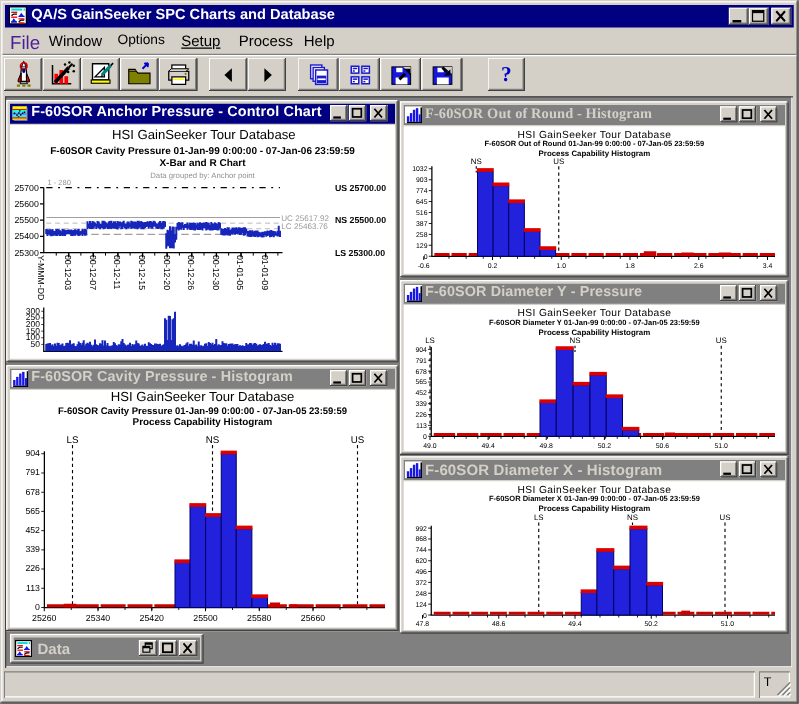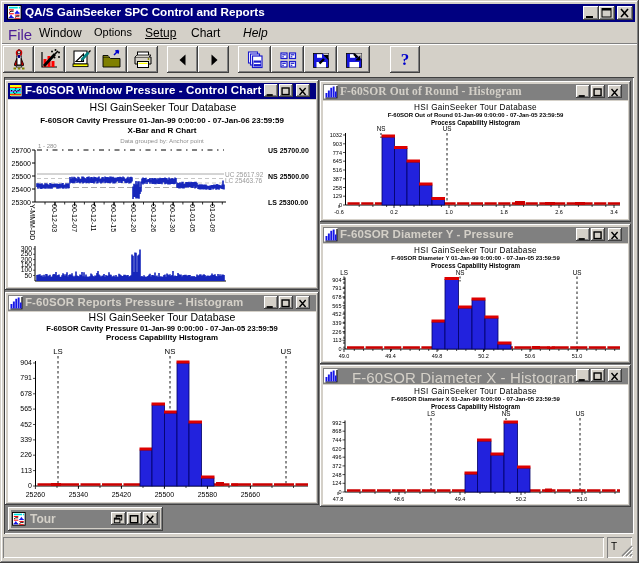--- a/index.html
+++ b/index.html
@@ -16,37 +16,37 @@
 <path d="M2.2 7.5 l1.8 -1.3 h2.6" stroke="#000" stroke-width="1" fill="none"></path>
 <rect x="2" y="8.2" width="4.8" height="1.1" fill="#f00"></rect>
 <path d="M7.8 8.6 L10 5.2 L12.6 8.6 Z" fill="#1616e6"></path>
 <rect x="7.8" y="7.6" width="4.8" height="1" fill="#1616e6"></rect>
 <path d="M1.8 13 L4 9.6 L6.6 13 Z" fill="#1616e6"></path>
 <rect x="1.8" y="12" width="4.8" height="1" fill="#1616e6"></rect>
 <rect x="7.8" y="9.6" width="4.8" height="1" fill="#f00"></rect>
 <path d="M8 12.4 l1.8 -1.3 h2.6" stroke="#000" stroke-width="1" fill="none"></path>
 <rect x="7.8" y="12.8" width="4.8" height="0.9" fill="#f00"></rect>
 </svg></div>
-<div class="abs" style="left:25px;top:5px;color:#fff;font-size:11.7px;font-weight:bold;">QA/S GainSeeker SPC Control and Reports</div>
+<div class="abs" style="left:25px;top:5px;color:#fff;font-size:11.7px;font-weight:bold;">QA/S GainSeeker SPC Charts and Database</div>
 <div style="position:absolute;left:583px;top:6px;width:16px;height:14px;background:#d4d0c8;box-shadow: inset -1px -1px 0 #404040, inset 1px 1px 0 #fff, inset -2px -2px 0 #808080;"><svg width="100%" height="100%" viewBox="0 0 16 14">
       <rect x="3" y="10" width="7" height="2" fill="#000"></rect>
     </svg></div>
 <div style="position:absolute;left:599px;top:6px;width:16px;height:14px;background:#d4d0c8;box-shadow: inset -1px -1px 0 #404040, inset 1px 1px 0 #fff, inset -2px -2px 0 #808080;"><svg width="100%" height="100%" viewBox="0 0 16 14">
       <rect x="3" y="2.5" width="9" height="8.5" fill="none" stroke="#000" stroke-width="1"></rect>
       <rect x="3" y="2.5" width="9" height="2" fill="#000"></rect>
     </svg></div>
 <div style="position:absolute;left:617px;top:6px;width:16px;height:14px;background:#d4d0c8;box-shadow: inset -1px -1px 0 #404040, inset 1px 1px 0 #fff, inset -2px -2px 0 #808080;"><svg width="100%" height="100%" viewBox="0 0 16 14">
       <path d="M4 3 L11 11 M11 3 L4 11" stroke="#000" stroke-width="1.6"></path>
     </svg></div>
 <div class="abs" style="left:8px;top:26px;font-size:15px;color:#4c1d95;">File</div>
 <div class="abs" style="left:39px;top:26px;font-size:12px;color:#000;">Window</div>
 <div class="abs" style="left:94px;top:26px;font-size:11px;color:#000;">Options</div>
 <div class="abs" style="left:145px;top:26px;font-size:12px;color:#000;text-decoration:underline;">Setup</div>
-<div class="abs" style="left:191px;top:26px;font-size:12px;color:#000;">Chart</div>
-<div class="abs" style="left:243px;top:26px;font-size:12px;color:#000;font-style:italic;">Help</div>
+<div class="abs" style="left:191px;top:26px;font-size:12px;color:#000;">Process</div>
+<div class="abs" style="left:243px;top:26px;font-size:12px;color:#000;">Help</div>
 <div class="abs" style="left:2px;top:43px;width:635px;height:2px;border-top:1px solid #808080;border-bottom:1px solid #fff;"></div>
 <div class="abs" style="left:3px;top:46px;width:31px;height:27px;background:#d4d0c8;box-shadow: inset -1px -1px 0 #404040, inset 1px 1px 0 #fff, inset -2px -2px 0 #808080;display:flex;align-items:center;justify-content:center;">
     <svg width="24" height="24" viewBox="0 0 24 24">
 <path d="M12 1.5 C10.3 4.5 9.8 6.5 9.8 9.5 V17 H14.2 V9.5 C14.2 6.5 13.7 4.5 12 1.5 Z" fill="#fff" stroke="#000" stroke-width="1"></path>
 <path d="M12 1.5 C11.2 3 10.7 4.2 10.4 5.5 H13.6 C13.3 4.2 12.8 3 12 1.5 Z" fill="#fff" stroke="#000" stroke-width="0.7"></path>
 <ellipse cx="12" cy="4.8" rx="2.6" ry="2.6" stroke="#cc0000" stroke-width="1.3" fill="none"></ellipse>
 <ellipse cx="12" cy="8.5" rx="1.3" ry="1.8" fill="#000080"></ellipse>
 <path d="M9.8 10.5 L7.5 16 V17.5 H9.8 Z" fill="#dd0000" stroke="#000" stroke-width="0.8"></path>
 <path d="M14.2 10.5 L16.5 16 V17.5 H14.2 Z" fill="#dd0000" stroke="#000" stroke-width="0.8"></path>
 <path d="M9.8 17.5 h4.4 l0.8 1.5 h-6 Z" fill="#fff" stroke="#000" stroke-width="0.8"></path>
@@ -172,21 +172,21 @@
 <rect x="5.5" y="5.8" width="1.2" height="1.2"></rect>
         <rect x="7" y="7.3" width="1.2" height="1.2"></rect>
 <rect x="8.5" y="6" width="1.2" height="1.2"></rect>
         <rect x="10" y="5.2" width="1.2" height="1.2"></rect>
 <rect x="6.2" y="4.2" width="1.2" height="1"></rect>
         <rect x="5.2" y="9" width="1.2" height="1"></rect>
 </g>
 <rect x="1" y="9.8" width="11.5" height="1" fill="#ff0000"></rect>
 <path d="M12.5 2 V12 H2" stroke="#999" stroke-width="1" fill="none"></path>
 </svg></div>
-<div class="abs" style="left:25px;top:84px;color:#ffffff;font-size:11.5px;font-weight:bold;white-space:nowrap;letter-spacing:0.1px;">F-60SOR Window Pressure - Control Chart</div>
+<div class="abs" style="left:25px;top:84px;color:#ffffff;font-size:11.5px;font-weight:bold;white-space:nowrap;letter-spacing:0.1px;">F-60SOR Anchor Pressure - Control Chart</div>
 <div style="position:absolute;left:264px;top:84px;width:14px;height:13px;background:#d4d0c8;box-shadow: inset -1px -1px 0 #404040, inset 1px 1px 0 #fff, inset -2px -2px 0 #808080;"><svg width="100%" height="100%" viewBox="0 0 16 14">
       <rect x="3" y="10" width="7" height="2" fill="#000"></rect>
     </svg></div>
 <div style="position:absolute;left:279px;top:84px;width:14px;height:13px;background:#d4d0c8;box-shadow: inset -1px -1px 0 #404040, inset 1px 1px 0 #fff, inset -2px -2px 0 #808080;"><svg width="100%" height="100%" viewBox="0 0 16 14">
       <rect x="3.5" y="3" width="8" height="7.5" fill="none" stroke="#000" stroke-width="1.6"></rect>
     </svg></div>
 <div style="position:absolute;left:296px;top:84px;width:14px;height:13px;background:#d4d0c8;box-shadow: inset -1px -1px 0 #404040, inset 1px 1px 0 #fff, inset -2px -2px 0 #808080;"><svg width="100%" height="100%" viewBox="0 0 16 14">
       <path d="M4 3 L11 11 M11 3 L4 11" stroke="#000" stroke-width="1.6"></path>
     </svg></div>
 <div class="abs" style="left:8px;top:100px;width:308px;height:187px;background:#fff;"></div>
@@ -496,21 +496,21 @@
 <rect x="0" y="0" width="13.5" height="13.5" fill="#fff"></rect>
 <path d="M13 1 V13 H1.5" stroke="#000" stroke-width="1.2" fill="none"></path>
 <g fill="#1616e6">
 <rect x="1.5" y="8" width="1.9" height="4.5"></rect>
 <rect x="3.9" y="5.5" width="1.9" height="7"></rect>
 <rect x="6.3" y="2.8" width="1.9" height="9.7"></rect>
 <rect x="8.7" y="1.5" width="1.9" height="11"></rect>
 <rect x="11" y="6.5" width="1.6" height="6"></rect>
 </g>
 </svg></div>
-<div class="abs" style="left:340px;top:369px;color:#d4d0c8;font-size:15px;font-weight:normal;white-space:nowrap;letter-spacing:0.1px;margin-left:12px;">F-60SOR Diameter X - Histogram</div>
+<div class="abs" style="left:340px;top:369px;color:#d4d0c8;font-size:12px;font-weight:bold;white-space:nowrap;letter-spacing:0.1px;">F-60SOR Diameter X - Histogram</div>
 <div style="position:absolute;left:576px;top:369px;width:14px;height:13px;background:#d4d0c8;box-shadow: inset -1px -1px 0 #404040, inset 1px 1px 0 #fff, inset -2px -2px 0 #808080;"><svg width="100%" height="100%" viewBox="0 0 16 14">
       <rect x="3" y="10" width="7" height="2" fill="#000"></rect>
     </svg></div>
 <div style="position:absolute;left:591px;top:369px;width:14px;height:13px;background:#d4d0c8;box-shadow: inset -1px -1px 0 #404040, inset 1px 1px 0 #fff, inset -2px -2px 0 #808080;"><svg width="100%" height="100%" viewBox="0 0 16 14">
       <rect x="3.5" y="3" width="8" height="7.5" fill="none" stroke="#000" stroke-width="1.6"></rect>
     </svg></div>
 <div style="position:absolute;left:608px;top:369px;width:14px;height:13px;background:#d4d0c8;box-shadow: inset -1px -1px 0 #404040, inset 1px 1px 0 #fff, inset -2px -2px 0 #808080;"><svg width="100%" height="100%" viewBox="0 0 16 14">
       <path d="M4 3 L11 11 M11 3 L4 11" stroke="#000" stroke-width="1.6"></path>
     </svg></div>
 <div class="abs" style="left:323px;top:385px;width:305px;height:119px;background:#fff;"></div>
@@ -594,21 +594,21 @@
 <rect x="0" y="0" width="13.5" height="13.5" fill="#fff"></rect>
 <path d="M13 1 V13 H1.5" stroke="#000" stroke-width="1.2" fill="none"></path>
 <g fill="#1616e6">
 <rect x="1.5" y="8" width="1.9" height="4.5"></rect>
 <rect x="3.9" y="5.5" width="1.9" height="7"></rect>
 <rect x="6.3" y="2.8" width="1.9" height="9.7"></rect>
 <rect x="8.7" y="1.5" width="1.9" height="11"></rect>
 <rect x="11" y="6.5" width="1.6" height="6"></rect>
 </g>
 </svg></div>
-<div class="abs" style="left:25px;top:296px;color:#d4d0c8;font-size:11.5px;font-weight:bold;white-space:nowrap;letter-spacing:0.1px;">F-60SOR Reports Pressure - Histogram</div>
+<div class="abs" style="left:25px;top:296px;color:#d4d0c8;font-size:11.5px;font-weight:bold;white-space:nowrap;letter-spacing:0.1px;">F-60SOR Cavity Pressure - Histogram</div>
 <div style="position:absolute;left:264px;top:296px;width:14px;height:13px;background:#d4d0c8;box-shadow: inset -1px -1px 0 #404040, inset 1px 1px 0 #fff, inset -2px -2px 0 #808080;"><svg width="100%" height="100%" viewBox="0 0 16 14">
       <rect x="3" y="10" width="7" height="2" fill="#000"></rect>
     </svg></div>
 <div style="position:absolute;left:279px;top:296px;width:14px;height:13px;background:#d4d0c8;box-shadow: inset -1px -1px 0 #404040, inset 1px 1px 0 #fff, inset -2px -2px 0 #808080;"><svg width="100%" height="100%" viewBox="0 0 16 14">
       <rect x="3.5" y="3" width="8" height="7.5" fill="none" stroke="#000" stroke-width="1.6"></rect>
     </svg></div>
 <div style="position:absolute;left:296px;top:296px;width:14px;height:13px;background:#d4d0c8;box-shadow: inset -1px -1px 0 #404040, inset 1px 1px 0 #fff, inset -2px -2px 0 #808080;"><svg width="100%" height="100%" viewBox="0 0 16 14">
       <path d="M4 3 L11 11 M11 3 L4 11" stroke="#000" stroke-width="1.6"></path>
     </svg></div>
 <div class="abs" style="left:8px;top:312px;width:308px;height:190px;background:#fff;"></div>
@@ -697,21 +697,21 @@
 <path d="M2.2 7.5 l1.8 -1.3 h2.6" stroke="#000" stroke-width="1" fill="none"></path>
 <rect x="2" y="8.2" width="4.8" height="1.1" fill="#f00"></rect>
 <path d="M7.8 8.6 L10 5.2 L12.6 8.6 Z" fill="#1616e6"></path>
 <rect x="7.8" y="7.6" width="4.8" height="1" fill="#1616e6"></rect>
 <path d="M1.8 13 L4 9.6 L6.6 13 Z" fill="#1616e6"></path>
 <rect x="1.8" y="12" width="4.8" height="1" fill="#1616e6"></rect>
 <rect x="7.8" y="9.6" width="4.8" height="1" fill="#f00"></rect>
 <path d="M8 12.4 l1.8 -1.3 h2.6" stroke="#000" stroke-width="1" fill="none"></path>
 <rect x="7.8" y="12.8" width="4.8" height="0.9" fill="#f00"></rect>
 </svg></div>
-<div class="abs" style="left:30px;top:512px;color:#d4d0c8;font-size:12px;font-weight:bold;">Tour</div>
+<div class="abs" style="left:30px;top:512px;color:#d4d0c8;font-size:12px;font-weight:bold;">Data</div>
 <div style="position:absolute;left:111px;top:512px;width:15px;height:13px;background:#d4d0c8;box-shadow: inset -1px -1px 0 #404040, inset 1px 1px 0 #fff, inset -2px -2px 0 #808080;"><svg width="100%" height="100%" viewBox="0 0 16 14">
       <rect x="5.5" y="2.5" width="6" height="5" fill="none" stroke="#000"></rect>
       <rect x="5.5" y="2.5" width="6" height="1.6" fill="#000"></rect>
       <rect x="3.5" y="5.5" width="6" height="5" fill="#d4d0c8" stroke="#000"></rect>
       <rect x="3.5" y="5.5" width="6" height="1.6" fill="#000"></rect>
     </svg></div>
 <div style="position:absolute;left:127px;top:512px;width:15px;height:13px;background:#d4d0c8;box-shadow: inset -1px -1px 0 #404040, inset 1px 1px 0 #fff, inset -2px -2px 0 #808080;"><svg width="100%" height="100%" viewBox="0 0 16 14">
       <rect x="3.5" y="3" width="8" height="7.5" fill="none" stroke="#000" stroke-width="1.6"></rect>
     </svg></div>
 <div style="position:absolute;left:143px;top:512px;width:15px;height:13px;background:#d4d0c8;box-shadow: inset -1px -1px 0 #404040, inset 1px 1px 0 #fff, inset -2px -2px 0 #808080;"><svg width="100%" height="100%" viewBox="0 0 16 14">

